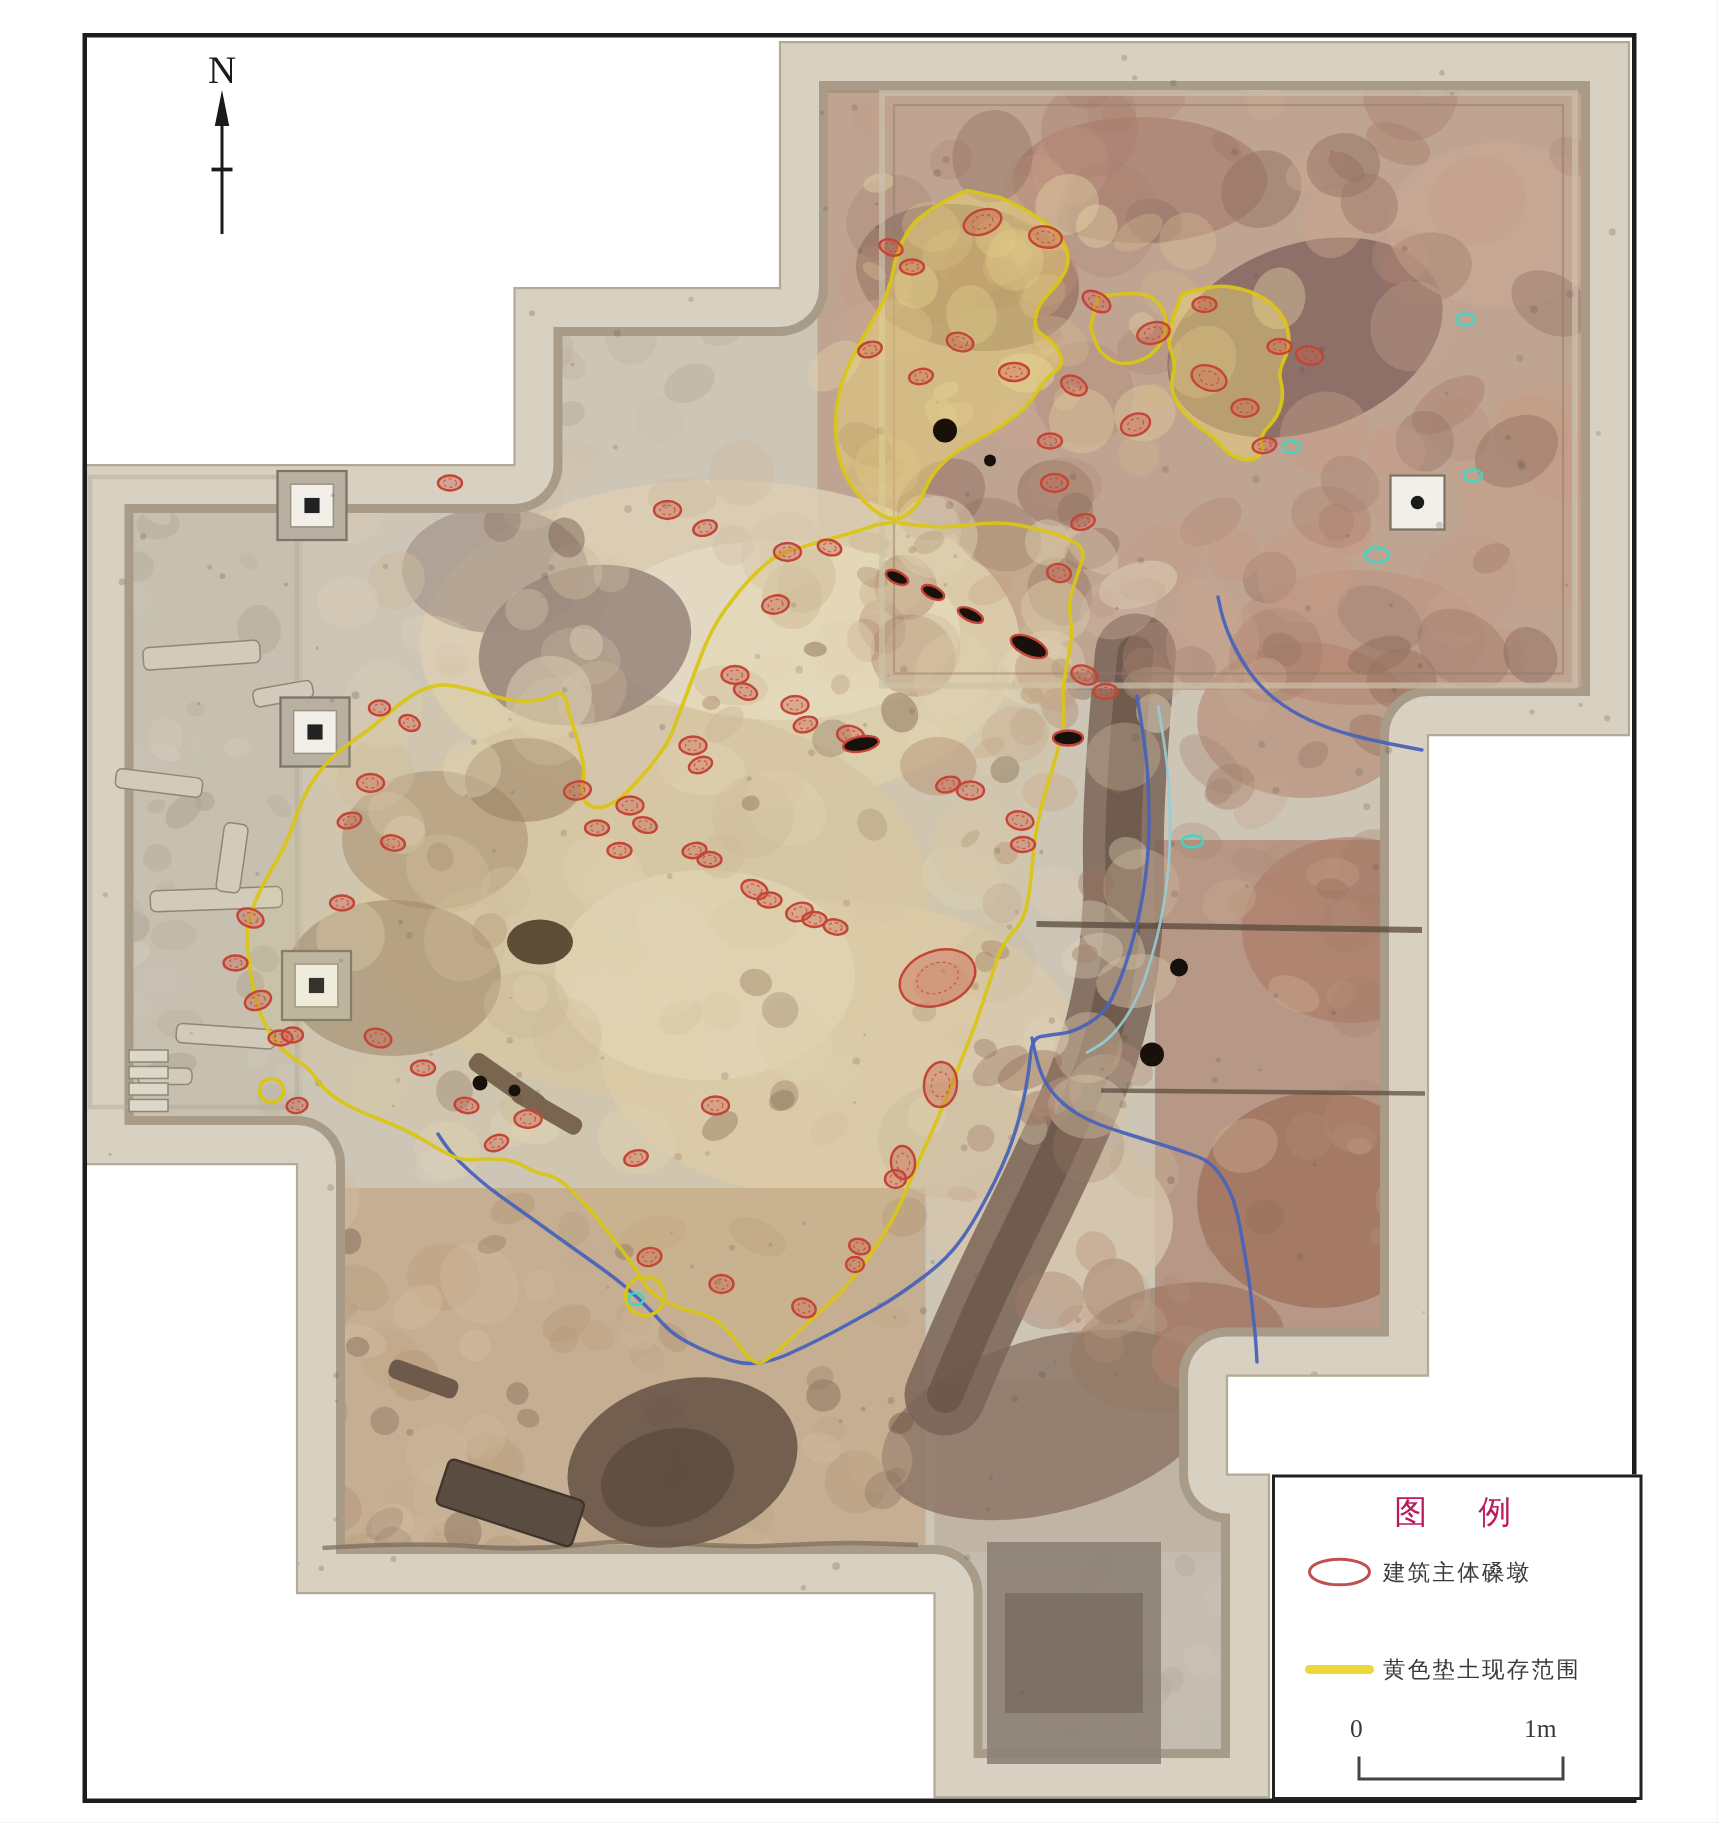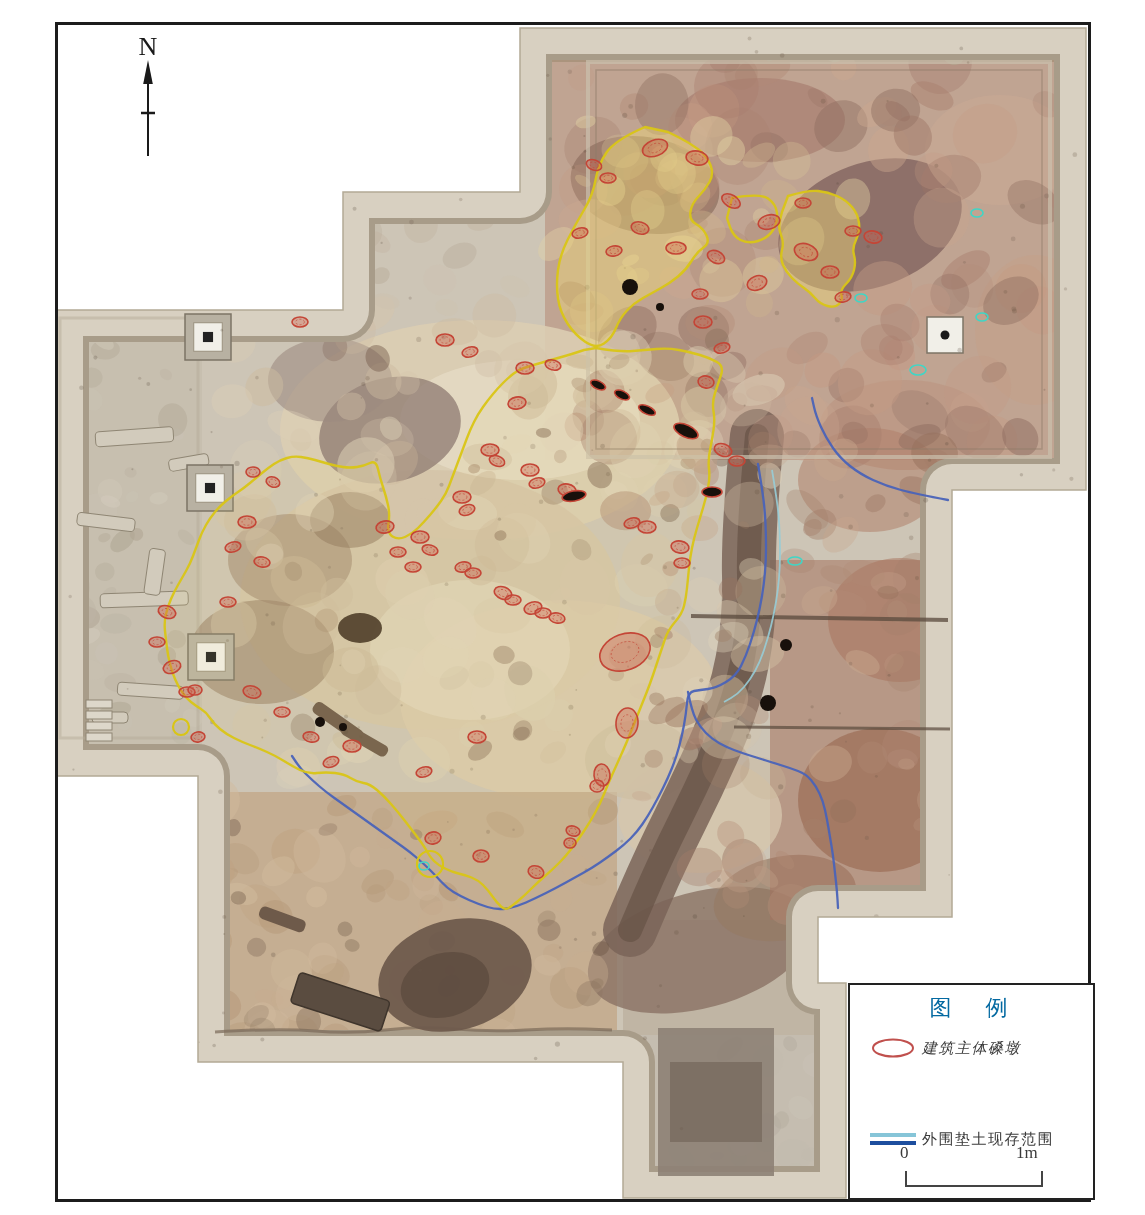--- a/index.html
+++ b/index.html
@@ -6,25 +6,25 @@
   .stage{position:relative;width:1145px;height:1215px;background:#ffffff;overflow:hidden;
          font-family:"Liberation Serif","DejaVu Serif",serif;}
   .frame{position:absolute;left:55px;top:22px;width:1036px;height:1180px;
          border:3px solid #1c1c1c;box-sizing:border-box;pointer-events:none;z-index:5;}
   svg.map{position:absolute;left:0;top:0;z-index:1;}
   .north{position:absolute;left:126px;top:34px;width:44px;z-index:6;text-align:center;color:#1a1a1a;}
   .north .n{font-size:26px;line-height:26px;letter-spacing:0;}
   .legend{position:absolute;left:848px;top:983px;width:247px;height:217px;background:#fff;
           border:2.5px solid #222;box-sizing:border-box;z-index:7;color:#3a3a3a;}
   .legend .title{position:absolute;left:0;right:0;top:8px;text-align:center;font-size:22px;
-                 letter-spacing:6px;color:#0369a1;}
+                 letter-spacing:6px;color:#be185d;}
   .lrow{position:absolute;left:14px;right:6px;height:26px;display:flex;align-items:center;}
   .lrow .sw{width:58px;display:flex;justify-content:center;align-items:center;flex:0 0 58px;}
   .lrow .lab{font-size:15px;letter-spacing:1.5px;white-space:nowrap;color:#3a3a3a;}
-  .r1{top:50px;font-style:italic;}.r2{top:85px;}.r3{top:115px;}.r4{top:141px;}
+  .r1{top:50px;}.r2{top:85px;}.r3{top:115px;}.r4{top:141px;}
   .scalebar{position:absolute;left:0;top:158px;width:247px;height:52px;}
   .scalebar .num0{position:absolute;left:50px;top:0;font-size:17px;}
   .scalebar .num5{position:absolute;left:166px;top:0;font-size:17px;}
   .scalebar svg{position:absolute;left:0;top:0;}
 </style>
 </head>
 <body>
 
 <div class="stage">
   <svg class="map" width="1145" height="1215" id="mapsvg">
@@ -1095,30 +1095,29 @@
     <div class="lrow r1">
       <span class="sw">
         <svg width="46" height="20">
             <ellipse cx="23" cy="10" rx="20" ry="8.5" fill="none" stroke-width="2" stroke="#c0504d"></ellipse>
           </svg>
       </span>
       <span class="lab">建筑主体磉墩</span>
     </div>
 
 
+    <div class="lrow r3">
+      <span class="sw">
+        <svg width="46" height="10">
+            <rect x="0" y="2" width="46" height="6" rx="3" fill="#efd83c"></rect>
+          </svg>
+      </span>
+      <span class="lab">黄色垫土现存范围</span>
+    </div>
 
-    <div class="lrow r4">
-      <span class="sw">
-        <svg width="46" height="14">
-          <rect x="0" y="1" width="46" height="4" fill="#86c5d8"></rect>
-          <rect x="0" y="9" width="46" height="4" fill="#1d4e9e"></rect>
-        </svg>
-      </span>
-      <span class="lab">外围垫土现存范围</span>
-    </div>
 
     <div class="scalebar">
       <span class="num0">0</span>
       <span class="num5">1m</span>
       <svg width="247" height="52">
         <polyline points="56,28 56,43 192,43 192,28" fill="none" stroke="#444" stroke-width="2"></polyline>
       </svg>
     </div>
   </div>
 </div>

